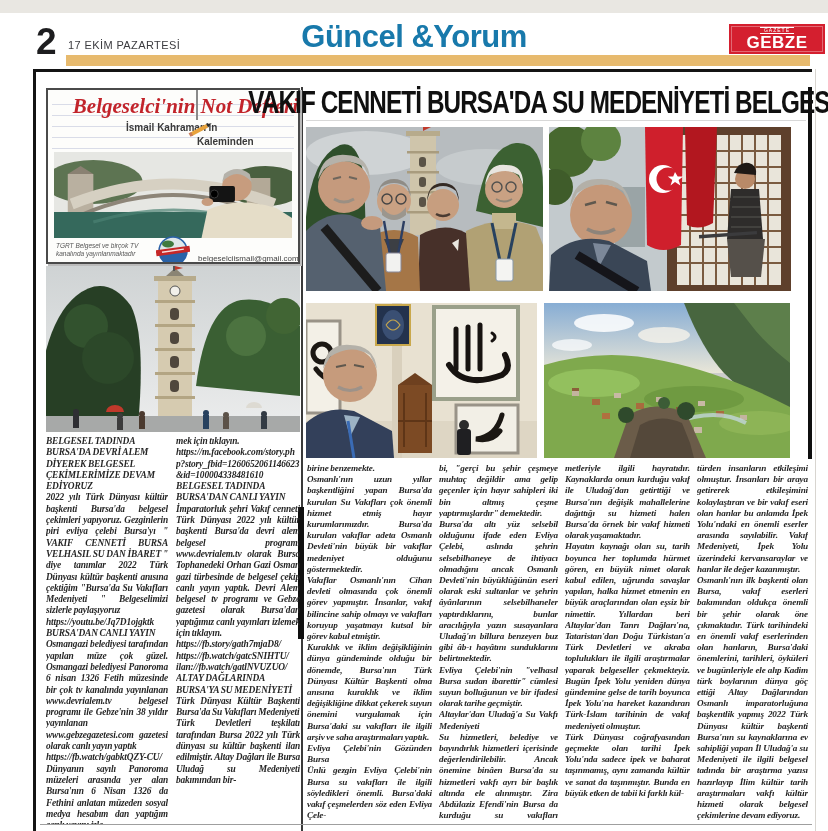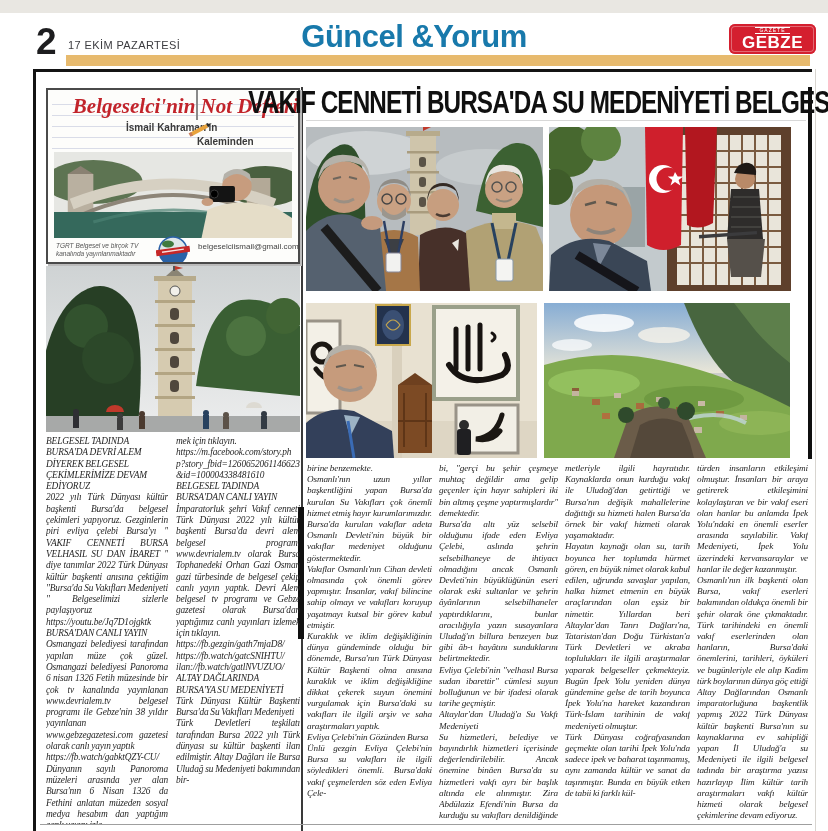--- a/index.html
+++ b/index.html
@@ -4,21 +4,21 @@
 <style>
   * { margin:0; padding:0; box-sizing:border-box; }
   html,body { width:828px; height:831px; overflow:hidden; }
   body { background:#e9e7e2; font-family:"Liberation Sans", sans-serif; position:relative; }
   .page { position:absolute; left:0; top:13px; right:0; bottom:0; background:#ffffff; }
 
   
   .pagenum { position:absolute; left:36px; top:8px; font-size:37px; font-weight:700; color:#1d1d1f; }
   .date { position:absolute; left:68px; top:26px; font-size:11px; letter-spacing:.4px; color:#3c3c40; font-weight:400; }
   .section-title { position:absolute; left:0; right:0; top:6px; text-align:center; font-size:31px; font-weight:700; color:#1879ab; letter-spacing:-.5px; }
-  .gebze-logo { position:absolute; left:729px; top:11px; width:87px; height:30px; background:#d41f2f; border-radius:6px; box-shadow:inset 0 0 0 2px #d41f2f, inset 0 0 0 3px #ffffff55; display:flex; flex-direction:column; align-items:center; justify-content:center; }
+  .gebze-logo { position:absolute; left:729px; top:11px; width:96px; height:30px; background:#d41f2f; border-radius:0; box-shadow:inset 0 0 0 2px #d41f2f, inset 0 0 0 3px #ffffff55; display:flex; flex-direction:column; align-items:center; justify-content:center; }
   .gebze-top { font-size:5px; color:#fff; letter-spacing:1px; line-height:5px; border-top:1px solid #fff; border-bottom:1px solid #fff; padding:0 4px; }
   .gebze-main { font-size:17px; font-weight:700; color:#fff; letter-spacing:.5px; line-height:18px; }
   .tan-bar { position:absolute; left:66px; top:42px; width:744px; height:11px; background:#e7ba6e; }
 
   
   .rule-top { position:absolute; left:33px; top:56px; width:779px; height:3px; background:#141414; }
   .rule-left { position:absolute; left:33px; top:56px; width:3px; height:762px; background:#141414; }
   .rule-right-heavy { position:absolute; left:808px; top:74px; width:4px; height:372px; background:#0f0f0f; }
   .rule-mid { position:absolute; left:301px; top:74px; width:2px; height:744px; background:#3a3a3a; }
   .rule-mid-heavy { position:absolute; left:298px; top:494px; width:6px; height:132px; background:#101010; }
@@ -30,41 +30,41 @@
   .notebox-lines { position:absolute; left:4px; right:4px; top:4px; height:64px;
      background:repeating-linear-gradient(to bottom, transparent 0 10px, #d9dce8 10px 11px); }
   .notebox-title { position:absolute; left:0; right:0; top:4px; text-align:right; font-family:"Liberation Serif", serif; font-style:italic; font-weight:700; font-size:21px; color:#c2242b; }
   .byline1 { position:absolute; left:78px; top:32px; font-size:10px; font-weight:700; color:#3a3a3a; }
   .byline2 { position:absolute; left:149px; top:46px; font-size:10px; font-weight:700; color:#3a3a3a; }
   .coil { position:absolute; left:148px; top:0; width:2px; height:30px; background:#8a8a8a; }
   .pencil-icon { position:absolute; left:140px; top:30px; }
   .note-photo { position:absolute; left:6px; top:62px; width:238px; height:86px; overflow:hidden; }
   .note-footer-left { position:absolute; left:8px; top:152px; width:96px; font-size:6.5px; font-style:italic; color:#555; line-height:8px; }
   .note-badge { position:absolute; left:108px; top:146px; }
-  .note-footer-email { position:absolute; left:150px; top:152px; font-size:8px; color:#444; }
+  .note-footer-email { position:absolute; left:150px; top:164px; font-size:8px; color:#444; }
 
   
   .photo { position:absolute; overflow:hidden; background:#ccc; }
   .tower-photo { left:46px; top:253px; width:254px; height:166px; }
   .photo-a { left:306px; top:114px; width:237px; height:164px; }
   .photo-b { left:549px; top:114px; width:242px; height:164px; }
   .photo-c { left:306px; top:290px; width:231px; height:155px; }
   .photo-d { left:544px; top:290px; width:246px; height:155px; }
 
   
   .headline-box { position:absolute; left:306px; top:74px; width:500px; height:34px; background:#fff; display:flex; align-items:center; justify-content:center; border-bottom:1px solid #d8d8d8; }
   .headline { font-weight:700; font-size:27px; color:#101010; white-space:nowrap; transform:scale(.9,1.14); letter-spacing:-1px; }
 
   
   .cols-left { position:absolute; left:46px; top:423px; width:254px; height:388px; display:flex; justify-content:space-between; overflow:hidden; }
   .cols-right { position:absolute; left:307px; top:450px; width:501px; height:361px; display:flex; justify-content:space-between; overflow:hidden; }
   .col { overflow:hidden; }
   .col.c1 { width:122px; } .col.c2 { width:124px; }
   .col.c3 { width:125px; } .col.c4 { width:119px; } .col.c5 { width:125px; } .col.c6 { width:111px; }
-  .bp { font-family:"Liberation Serif", serif; font-style:italic; font-weight:400; font-size:9.4px; line-height:11.3px; color:#262626; text-align:justify; letter-spacing:-.15px; word-spacing:-.4px; }
+  .bp { font-family:"Liberation Serif", serif; font-style:italic; font-weight:700; font-size:9.4px; line-height:11.3px; color:#262626; text-align:justify; letter-spacing:-.15px; word-spacing:-.4px; }
   .cols-right .bp { font-size:9.2px; line-height:11.2px; }
   .bp.caps { text-align:left; }
   .bp.link { word-break:break-all; }
 </style>
 </head>
 <body>
 
 <div class="page">
 
   <div class="pagenum">2</div>
@@ -392,21 +392,21 @@
       <p class="bp caps">BURSA'DAN CANLI YAYIN</p>
       <p class="bp">Osmangazi belediyesi tarafından yapılan müze çok güzel. Osmangazi belediyesi Panoroma 6 nisan 1326 Fetih müzesinde bir çok tv kanalında yayınlanan www.devrialem.tv belgesel programı ile Gebze'nin 38 yıldır yayınlanan www.gebzegazetesi.com gazetesi olarak canlı yayın yaptık</p>
       <p class="bp link">https://fb.watch/gabktQZY-CU/</p>
       <p class="bp">Dünyanın sayılı Panoroma müzeleri arasında yer alan Bursa'nın 6 Nisan 1326 da Fethini anlatan müzeden sosyal medya hesabım dan yaptığım canlı yayını izle-</p>
     </div>
     <div class="col c2">
       <p class="bp">mek için tıklayın.</p>
       <p class="bp link">https://m.facebook.com/story.php?story_fbid=1260652061146623&amp;id=100004338481610</p>
       <p class="bp caps">BELGESEL TADINDA BURSA'DAN CANLI YAYIN</p>
       <p class="bp">İmparatorluk şehri Vakıf cenneti Türk Dünyası 2022 yılı kültür başkenti Bursa'da devri alem belgesel programı www.devrialem.tv olarak Bursa Tophanedeki Orhan Gazi Osman gazi türbesinde de belgesel çekip canlı yayın yaptık. Devri Alem belgesel tv programı ve Gebze gazetesi olarak Bursa'dan yaptığımız canlı yayınları izlemek için tıklayın.</p>
-      <p class="bp link">https://fb.gezgin/gath7mjaD8/</p>
+      <p class="bp link">https://fb.story/gath7mjaD8/</p>
       <p class="bp link">https://fb.watch/gatcSNIHTU/</p>
       <p class="bp link">ilan://fb.watch/gatlNVUZUO/</p>
       <p class="bp caps">ALTAY DAĞLARINDA BURSA'YA SU MEDENİYETİ</p>
       <p class="bp">Türk Dünyası Kültür Başkenti Bursa'da Su Vakıfları Medeniyeti</p>
       <p class="bp">Türk Devletleri teşkilatı tarafından Bursa 2022 yılı Türk dünyası su kültür başkenti ilan edilmiştir. Altay Dağları ile Bursa Uludağ su Medeniyeti bakımından bir-</p>
     </div>
   </div>
 
   <div class="cols-right">
     <div class="col c3">

